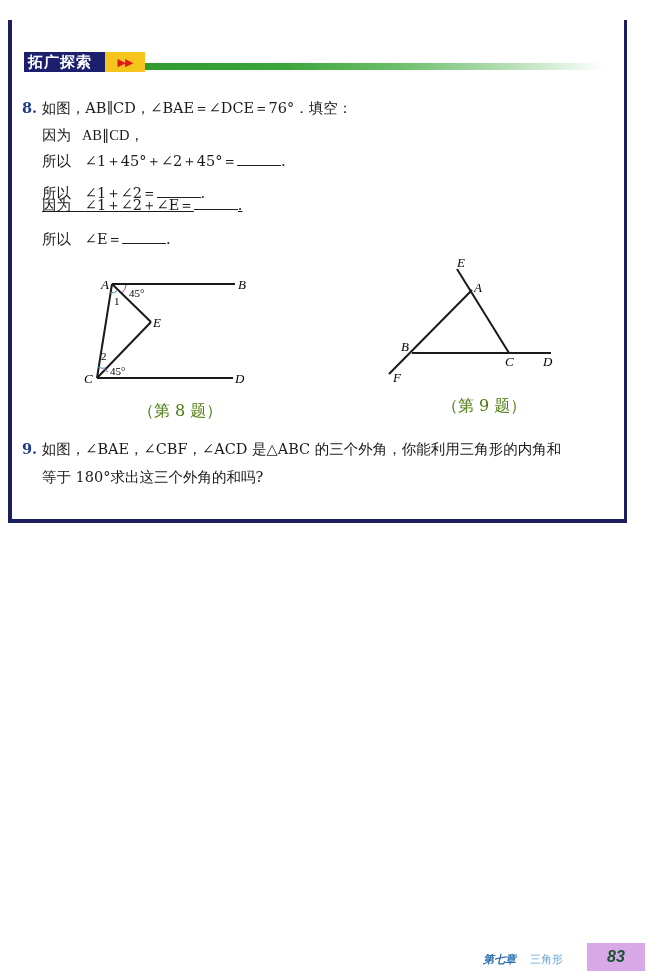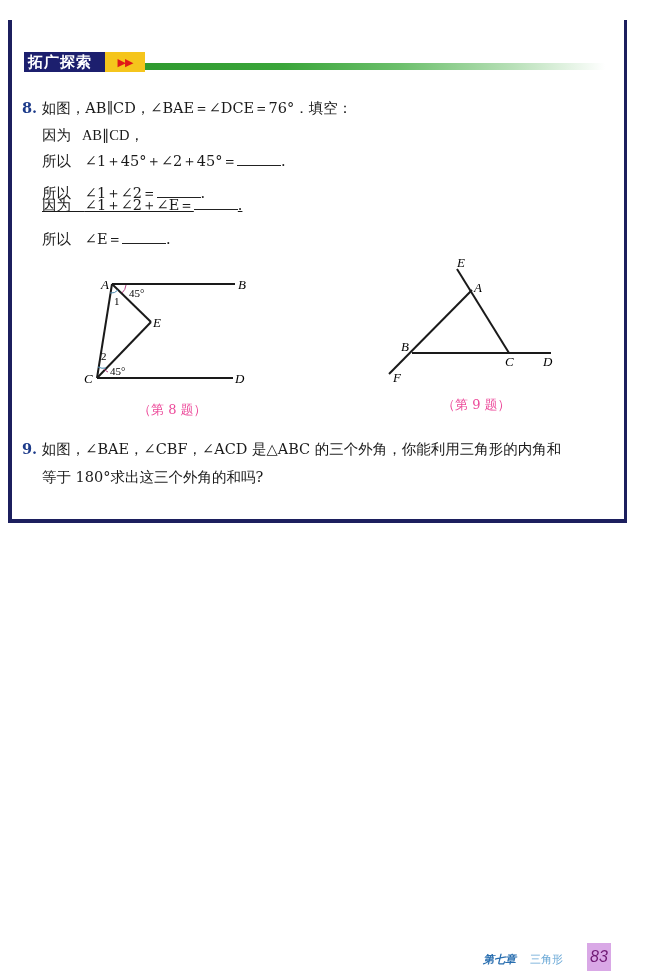--- a/index.html
+++ b/index.html
@@ -26,33 +26,33 @@
       background: #f5c51c; width: 40px; display: flex; align-items: center; justify-content: center;
       color: #e01818; font-size: 11px; letter-spacing: -1px; font-family: "DejaVu Sans", sans-serif;
     }
     .green-bar {
       position: absolute; left: 145px; top: 63px; width: 460px; height: 7px;
       background: linear-gradient(to right, #2f9a2f 0%, #3aa53a 30%, #6bbf6b 55%, #b8e0b8 80%, rgba(255,255,255,0) 100%);
     }
     .q { position: absolute; font-size: 14.5px; line-height: 18px; white-space: nowrap; }
     .qnum { color: #1d3b8a; font-weight: bold; font-family: "DejaVu Serif", serif; }
     .blank { display: inline-block; width: 44px; border-bottom: 1px solid #222; height: 12px; vertical-align: baseline; }
-    .caption { position: absolute; font-size: 13px; color: #ec4899; }
+    .caption { position: absolute; font-size: 16px; color: #4d7c0f; }
     .footer-chapter {
       position: absolute; left: 483px; top: 952px; font-family: Liberation Mono, monospace;
       font-size: 11px; color: #2a6fb0; font-style: italic; font-weight: bold;
     }
     .footer-title {
       position: absolute; left: 530px; top: 952px; font-family: "DejaVu Sans", sans-serif;
       font-size: 11px; color: #6aa8d6;
     }
     .page-num {
-      position: absolute; left: 587px; top: 943px; width: 24px; height: 28px;
-      background: #d9a8e6; font-family: "Liberation Sans", sans-serif; font-style: italic; font-weight: normal;
-      font-size: 16px; text-align: center; line-height: 28px; color: #701a75;
+      position: absolute; left: 587px; top: 943px; width: 58px; height: 28px;
+      background: #d9a8e6; font-family: "Liberation Sans", sans-serif; font-style: italic; font-weight: bold;
+      font-size: 16px; text-align: center; line-height: 28px; color: #14532d;
     }
     svg text { font-family: "Liberation Serif", serif; font-style: italic; }
   </style>
 </head>
 <body>
 
 <div class="frame"></div>
 
 <div class="section-badge">
   <div class="badge-label">拓广探索</div>

